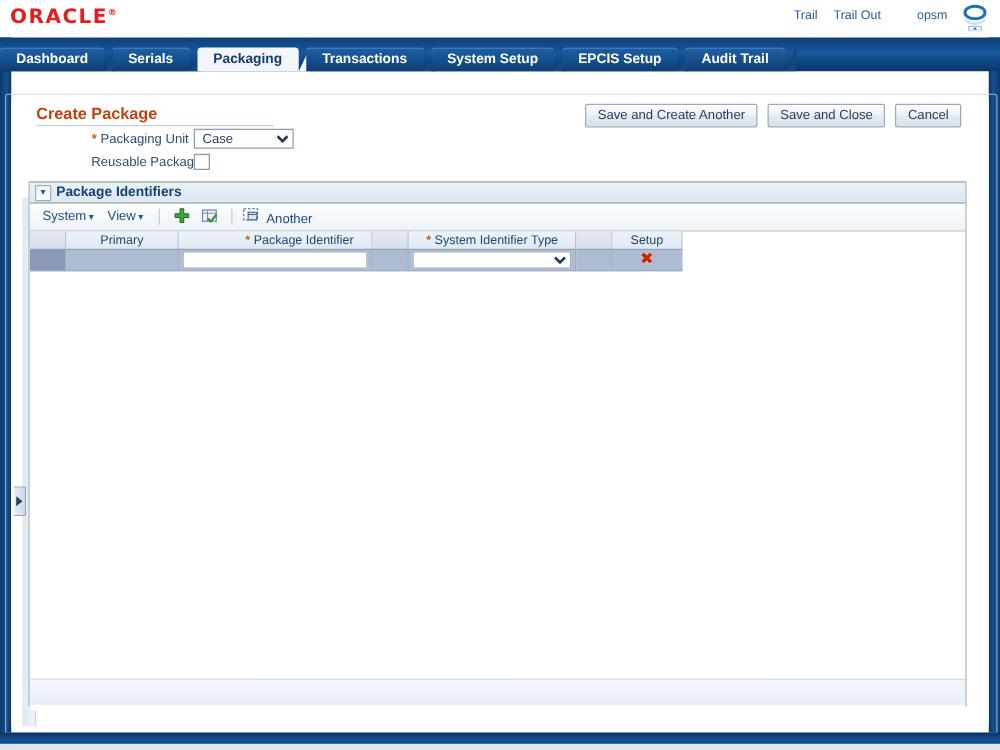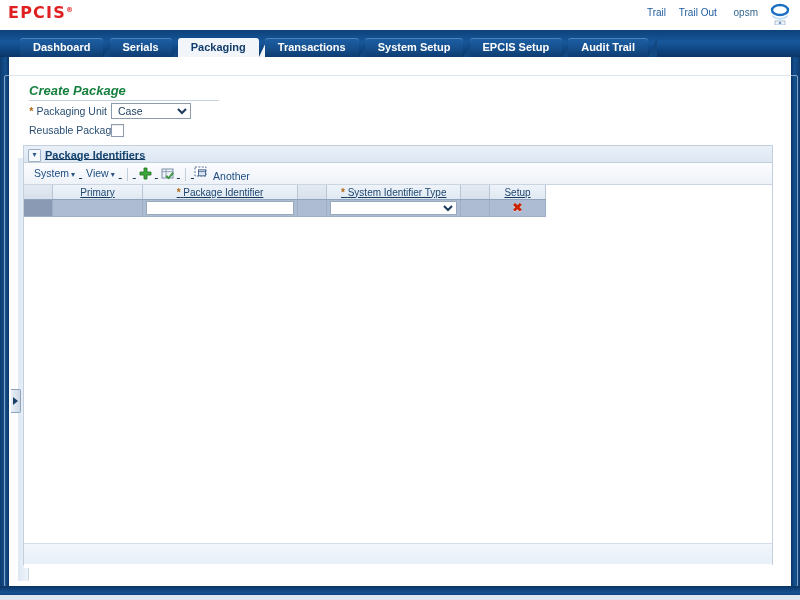--- a/index.html
+++ b/index.html
@@ -24,40 +24,40 @@
     color:#e02020;
   }
   .oracle-logo sup{font-size:7px;vertical-align:super;}
   .app-title{
     position:absolute;left:88px;top:4px;
     font-size:14px;color:#13457a;font-weight:normal;
     letter-spacing:.2px;
   }
   .globalnav{position:absolute;right:42px;top:7px;font-size:10px;}
   .globalnav a{color:#1d5a9e;text-decoration:none;margin-left:10px;cursor:pointer;}
-  .globalnav .userid{color:#33668f;margin-left:14px;}
+  .globalnav .userid{color:#33668f;margin-left:26px;}
   .user-icon{
     position:absolute;right:8px;top:3px;width:24px;height:22px;
   }
 
   
   .chrome-left{position:absolute;left:0;top:30px;width:9px;height:570px;
     background:linear-gradient(to right,#0d3c70 0%,#14508f 60%,#0b3666 100%);}
   .chrome-right{position:absolute;right:0;top:30px;width:9px;height:570px;
     background:linear-gradient(to left,#0d3c70 0%,#14508f 60%,#0b3666 100%);}
   .chrome-bottom{position:absolute;left:0;bottom:0;width:800px;height:14px;
     background:linear-gradient(to bottom,#0a3364 0%,#14508f 45%,#0a3364 100%);}
   .chrome-bottom2{position:absolute;left:0;bottom:0;width:800px;height:5px;background:#dfe6ef;}
 
   
   .tabstrip{
     position:absolute;left:0;top:30px;width:800px;height:27px;
     background:linear-gradient(to bottom,#0d417a 0%,#17579a 45%,#0e4480 75%,#0a3666 100%);
   }
-  .tabs{position:absolute;left:20px;top:0;height:27px;}
+  .tabs{position:absolute;left:0;top:0;height:27px;}
   .tab{
     position:relative;display:inline-block;height:19px;line-height:19px;
     margin-top:8px;padding:0 13px 0 13px;
     font-size:11px;font-weight:bold;color:#ffffff;
     cursor:pointer;white-space:nowrap;
     background:linear-gradient(to bottom,#1c5fa5 0%,#164f8c 55%,#0e3d71 100%);
     border-top-left-radius:3px;border-top-right-radius:3px;
     margin-right:3px;
     box-shadow:inset 0 1px 0 rgba(255,255,255,.22);
   }
@@ -95,60 +95,60 @@
     height:18px;line-height:18px;margin-top:4px;
   }
 
   
   .content{
     position:absolute;left:9px;top:79px;width:782px;height:502px;
     background:#ffffff;
     overflow:hidden;
   }
   .page-header{position:absolute;left:20px;top:4px;}
-  .page-title{font-size:13px;font-weight:bold;color:#15803d;font-style:italic;}
+  .page-title{font-size:13px;font-weight:bold;color:#c2410c;}
   .hdr-buttons{position:absolute;right:22px;top:4px;}
   .btn{
     display:inline-block;height:17px;line-height:16px;padding:0 9px;
     font-size:10.5px;color:#1d3b5c;margin-left:5px;cursor:pointer;
     background:linear-gradient(to bottom,#fdfdfe 0%,#eef1f5 48%,#e3e8ee 52%,#dce2ea 100%);
     border:1px solid #9aa9bb;border-radius:2px;
     box-shadow:0 1px 0 rgba(255,255,255,.7) inset;
     white-space:nowrap;
   }
 
   .hdr-rule{
     position:absolute;left:20px;top:21px;width:190px;height:1px;background:#c7d2de;
   }
 
   
   .form{position:absolute;left:20px;top:24px;}
   .frow{height:17px;margin-bottom:3px;white-space:nowrap;}
   .flabel{
     display:inline-block;width:78px;text-align:right;font-size:10.5px;color:#2b4f73;
-    vertical-align:middle;padding-right:4px;
+    vertical-align:middle;padding-right:4px;margin-left:44px;
   }
   .req{color:#b06a12;font-weight:bold;}
   select.cmb{
     vertical-align:middle;
     font-family:"Liberation Sans",sans-serif;font-size:10.5px;
     height:16px;width:80px;border:1px solid #8c9bae;background:#ffffff;
     color:#1a3a5c;padding:0 0 0 2px;
   }
   .chk{
     vertical-align:middle;width:11px;height:11px;
     border:1px solid #8c9bae;background:#fff;display:inline-block;
     box-shadow:inset 0 1px 1px rgba(0,0,0,.08);
   }
   .flabel.wide{width:78px;}
 
   
   .panel{
     position:absolute;left:14px;top:66px;width:748px;height:418px;
-    background:#4d7c0f;border:1px solid #c3cfdc;text-decoration:underline;
+    background:#4d7c0f;border:1px solid #c3cfdc;
   }
   .panel-hd{
     height:14px;line-height:14px;padding:1px 0 1px 4px;
     background:linear-gradient(to bottom,#e9f0f8 0%,#dde7f2 100%);
     border-bottom:1px solid #c3cfdc;
     font-size:11px;font-weight:bold;color:#14436f;
   }
   .disclose{
     display:inline-block;width:11px;height:11px;line-height:10px;text-align:center;
     border:1px solid #9db2c9;background:#f6f9fc;color:#2c5c8e;font-size:8px;
@@ -180,21 +180,21 @@
   .tablewrap{position:relative;background:#ffffff;height:383px;overflow:hidden;}
   table.grid{border-collapse:collapse;table-layout:fixed;}
   table.grid th{
     height:12px;padding:1px 14px;
     font-size:10px;font-weight:normal;color:#1f4770;
     background:linear-gradient(to bottom,#eef3f9 0%,#dfe8f2 100%);
     border-right:1px solid #b9c6d6;border-bottom:1px solid #8fa4bc;
     text-align:center;white-space:nowrap;overflow:hidden;
   }
   table.grid th.lead{background:linear-gradient(to bottom,#e4eaf2 0%,#d6dfeb 100%);}
-  table.grid th.leftal{text-align:center;}
+  table.grid th.leftal{text-align:right;}
   table.grid td{
     height:16px;padding:0 3px;
     background:#adbcd3;
     border-right:1px solid #9dafc8;border-bottom:1px solid #9dafc8;
     font-size:10.5px;
   }
   table.grid td.rowsel{background:#8a9ab5;padding:0;}
   .cellinput{
     width:100%;box-sizing:border-box;height:14px;
     border:1px solid #9aa9bb;background:#ffffff;
@@ -243,21 +243,21 @@
     background:linear-gradient(to right,#dfe8f3 0%,#eef3f9 100%);
     border-right:1px solid #cbd6e2;
   }
 </style>
 </head>
 <body>
 
 <div class="app">
 
   <div class="brandbar">
-    <div class="oracle-logo"><span>EPCIS</span><sup>®</sup></div>
+    <div class="oracle-logo"><span>ORACLE</span><sup>®</sup></div>
 
     <div class="globalnav">
       <a>Trail</a>
       <a>Trail Out</a>
       <span class="userid">opsm</span>
     </div>
 
     <svg class="user-icon" viewBox="0 0 24 22">
       <ellipse cx="12" cy="7" rx="8" ry="5" fill="none" stroke="#1b6fc0" stroke-width="2.4"></ellipse>
       <ellipse cx="12" cy="7" rx="4.2" ry="2.1" fill="#ffffff"></ellipse>
@@ -283,20 +283,25 @@
   </div>
 
 
   <div class="content">
     <div class="rail"></div>
 
     <div class="page-header">
       <div class="page-title">Create Package</div>
     </div>
 
+    <div class="hdr-buttons">
+      <div class="btn">Save and Create Another</div>
+      <div class="btn">Save and Close</div>
+      <div class="btn">Cancel</div>
+    </div>
 
     <div class="hdr-rule"></div>
 
     <div class="form">
       <div class="frow">
         <span class="flabel"><span class="req">*</span> <span>Packaging Unit</span></span><select class="cmb"><option>Case</option></select>
       </div>
       <div class="frow">
         <span class="flabel wide">Reusable Package</span><span class="chk"></span>
       </div>

